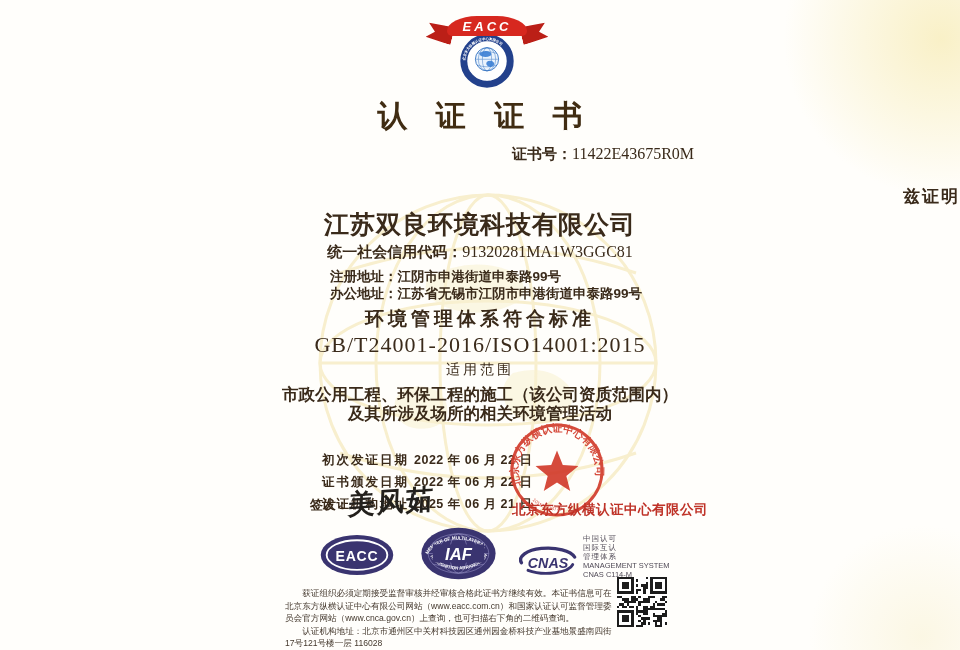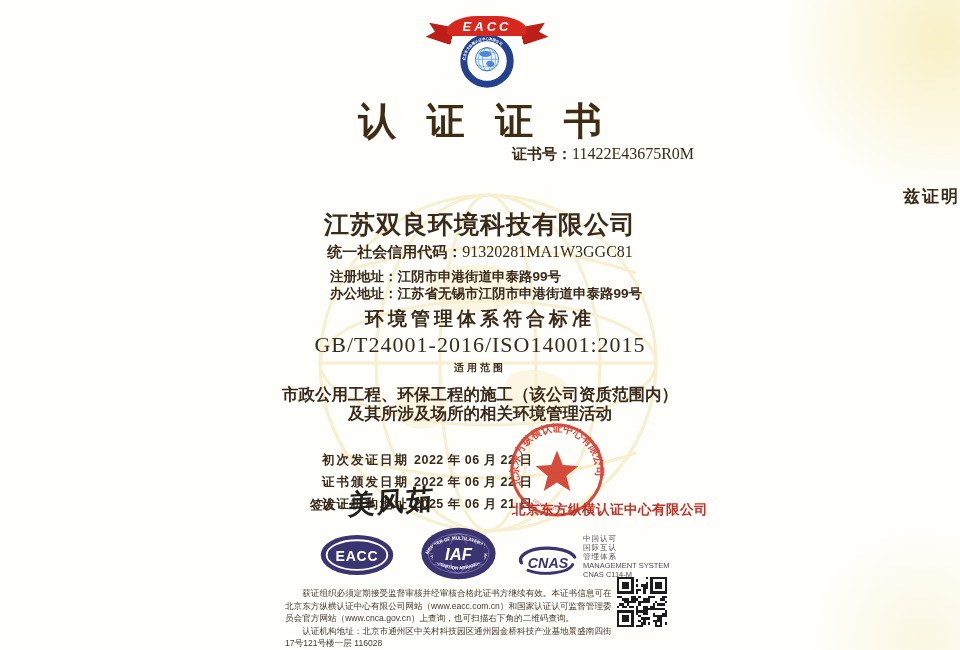--- a/index.html
+++ b/index.html
@@ -28,36 +28,36 @@
   .ribbon-center span { color:#fff; font-weight:bold; font-size:13px; letter-spacing:3px; font-style:italic; }
   .ribbon-tail { position:absolute; top:12px; width:26px; height:18px; background:#bb1f17; z-index:2; }
   .ribbon-tail.left  { left:0;  clip-path:polygon(100% 0, 0 10%, 30% 50%, 0 90%, 100% 100%); transform:rotate(14deg); }
   .ribbon-tail.right { right:0; clip-path:polygon(0 0, 100% 10%, 70% 50%, 100% 90%, 0 100%); transform:rotate(-14deg); }
   .emblem { position:absolute; left:31px; top:20px; width:58px; height:58px; z-index:1; }
 
   
   .abs { position:absolute; }
   .center-line { left:0; width:960px; text-align:center; }
 
-  .cert-title { top:96px; font-size:38px; font-weight:bold; color:#402c12; letter-spacing:10px; text-indent:10px; }
+  .cert-title { top:96px; font-size:30px; font-weight:bold; color:#402c12; letter-spacing:10px; text-indent:10px; }
   .cert-no-line { top:145px; left:512px; font-size:15px; }
   .cert-no-line .lbl { font-weight:bold; }
   .cert-no-line .val { font-family:"Liberation Serif", serif; font-size:16px; }
 
   .declare { top:185px; font-size:17px; font-weight:bold; letter-spacing:2px;text-align:right; }
   .company { top:208px; font-size:25px; font-weight:bold; letter-spacing:1px; }
   .credit  { top:243px; font-size:15px; font-weight:bold; }
   .credit .val { font-family:Liberation Serif, serif; font-weight:normal; font-size:16px; }
 
   .addr-block { top:269px; left:330px; font-size:13.5px; font-weight:bold; line-height:16.5px; }
 
   .std-title { top:306px; font-size:19px; font-weight:bold; letter-spacing:4px; }
   .std-code  { top:332px; font-size:22px; font-family:"Liberation Serif", serif; letter-spacing:1px; }
 
-  .scope-title { top:361px; font-size:10px; font-weight:bold; letter-spacing:3px; }
+  .scope-title { top:361px; font-size:14px; font-weight:normal; letter-spacing:3px; }
   .scope-l1 { top:384px; font-size:16.5px; font-weight:bold; }
   .scope-l2 { top:403px; font-size:16.5px; font-weight:bold; }
 
   .dates { top:452px; left:322px; font-size:12.5px; }
   .dates .row { display:flex; margin-bottom:5px; }
   .dates .lbl { font-weight:bold; letter-spacing:2px; width:92px; }
   .dates .val { font-weight:bold; letter-spacing:.5px; }
 
   .sign-line { top:496px; left:310px; font-size:13px; font-weight:bold; }
   .signature {

